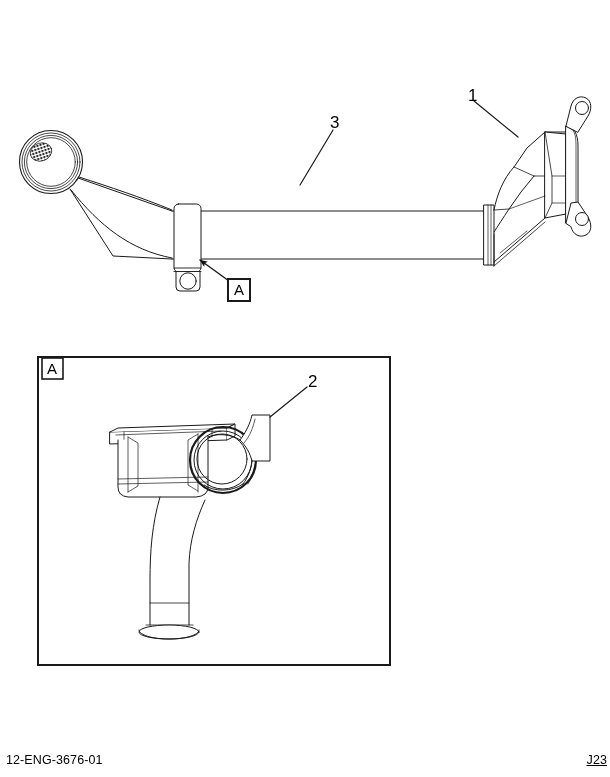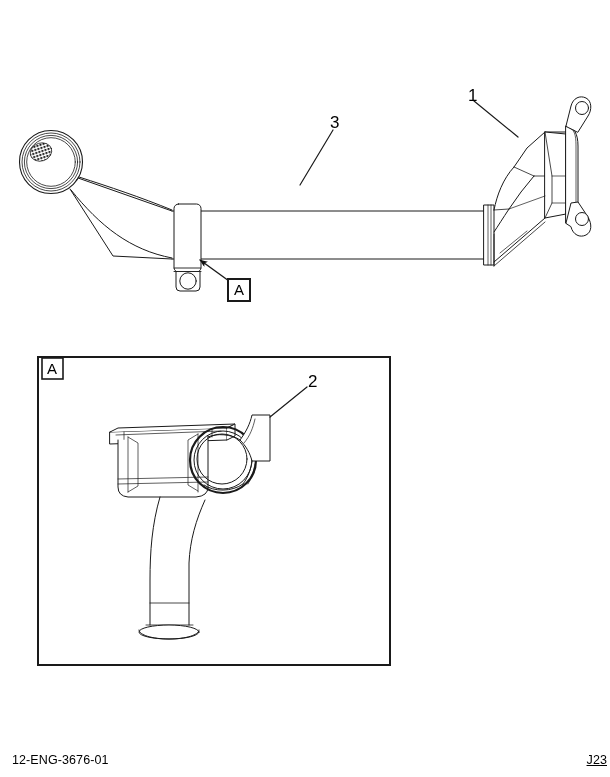--- a/index.html
+++ b/index.html
@@ -29,21 +29,21 @@
     position: absolute;
     left: 0;
     top: 0;
     width: 610px;
     height: 777px;
     display: block;
   }
 
   .footer-left {
     position: absolute;
-    left: 12px;
+    left: 6px;
     top: 753px;
     font-size: 12.5px;
     letter-spacing: 0.1px;
     white-space: nowrap;
   }
   .footer-right {
     position: absolute;
     right: 3px;
     top: 753px;
     font-size: 12.5px;

